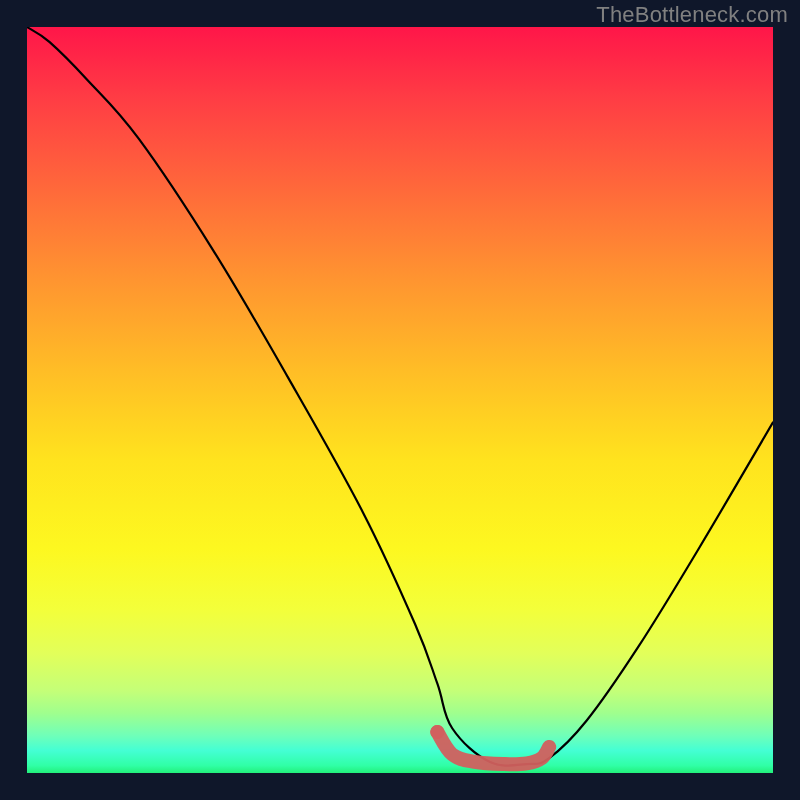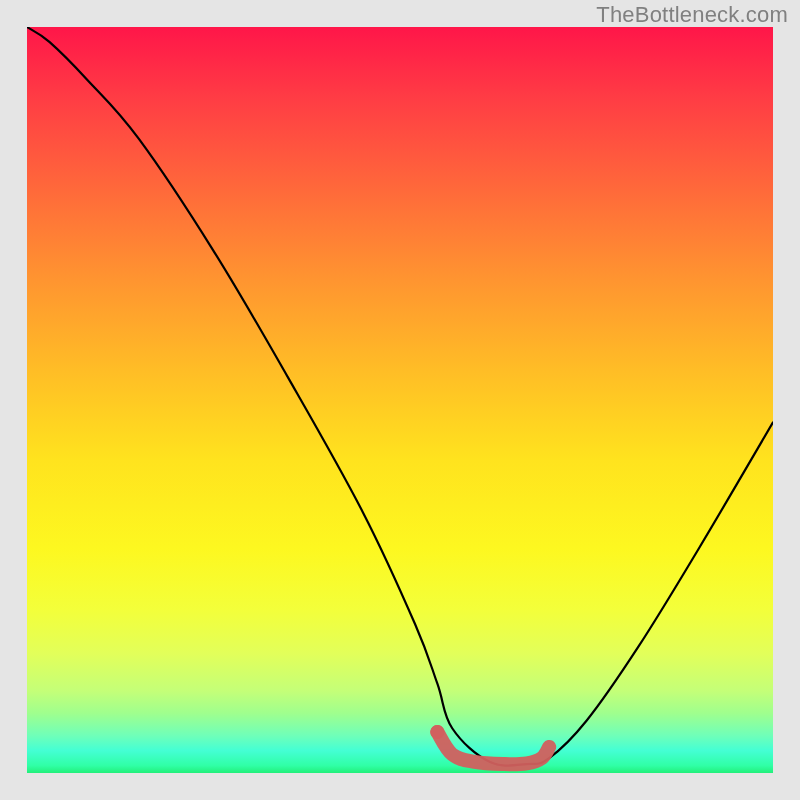--- a/index.html
+++ b/index.html
@@ -9,21 +9,21 @@
     height: 800px;
     background: #000;
     overflow: hidden;
   }
   .frame {
     position: absolute;
     left: 0;
     top: 0;
     width: 800px;
     height: 800px;
-    background: #e5e5e5;
+    background: #0f172a;
   }
   .watermark {
     position: absolute;
     top: 2px;
     right: 12px;
     font-family: Arial, Helvetica, sans-serif;
     font-size: 22px;
     color: #808080;
     letter-spacing: 0.2px;
   }

